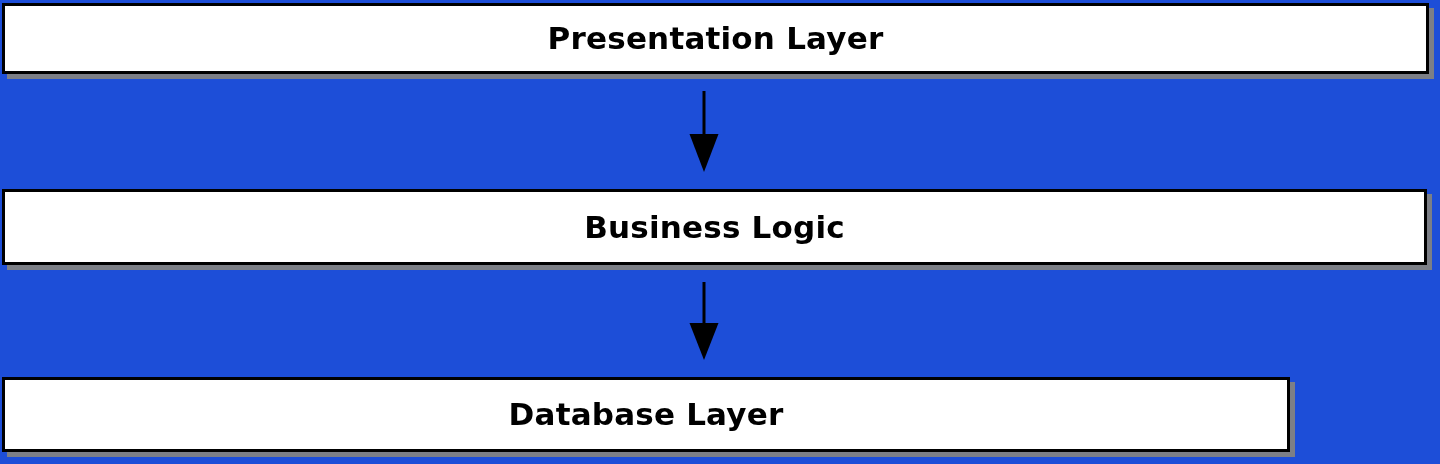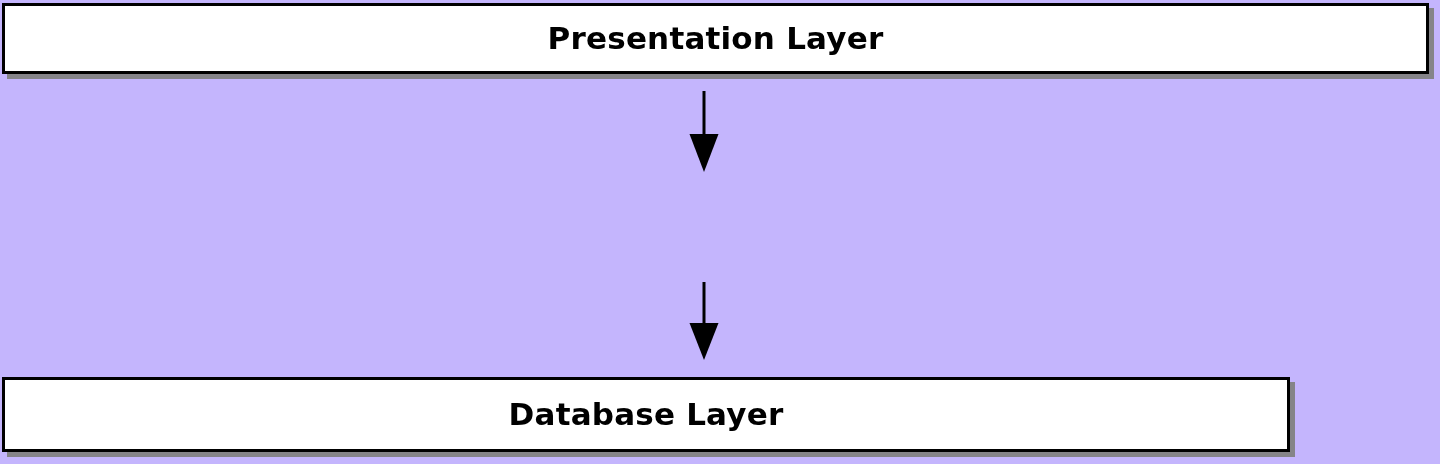--- a/index.html
+++ b/index.html
@@ -10,21 +10,21 @@
   body {
     width: 1440px;
     height: 464px;
     font-family: "DejaVu Sans", "Liberation Sans", sans-serif;
     overflow: hidden;
   }
   #diagram {
     position: relative;
     width: 1440px;
     height: 464px;
-    background: #c4b5fd;
+    background: #1d4ed8;
   }
 
   
   .layer-box {
     position: absolute;
     background: #ffffff;
     border: 3px solid #000000;
     box-sizing: border-box;
     display: flex;
     align-items: center;
@@ -91,20 +91,23 @@
     <span class="layer-label">Presentation Layer</span>
   </div>
 
   <div id="arrow-presentation-to-business" class="arrow">
     <svg width="40" height="84" viewBox="0 0 40 84" xmlns="http://www.w3.org/2000/svg">
       <line x1="20" y1="1" x2="20" y2="46" stroke="#000000" stroke-width="3"></line>
       <polygon points="5.5,44 34.5,44 20,82" fill="#000000"></polygon>
     </svg>
   </div>
 
+  <div id="box-business" class="layer-box">
+    <span class="layer-label">Business Logic</span>
+  </div>
 
   <div id="arrow-business-to-database" class="arrow">
     <svg width="40" height="81" viewBox="0 0 40 81" xmlns="http://www.w3.org/2000/svg">
       <line x1="20" y1="1" x2="20" y2="44" stroke="#000000" stroke-width="3"></line>
       <polygon points="5.5,42 34.5,42 20,79" fill="#000000"></polygon>
     </svg>
   </div>
 
   <div id="box-database" class="layer-box">
     <span class="layer-label">Database Layer</span>

